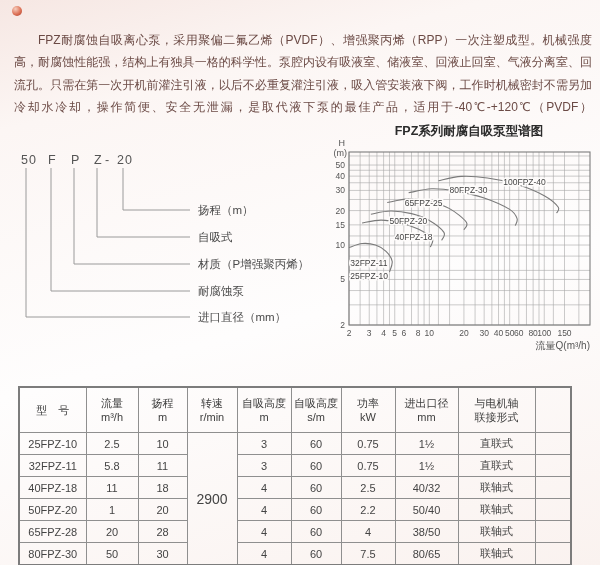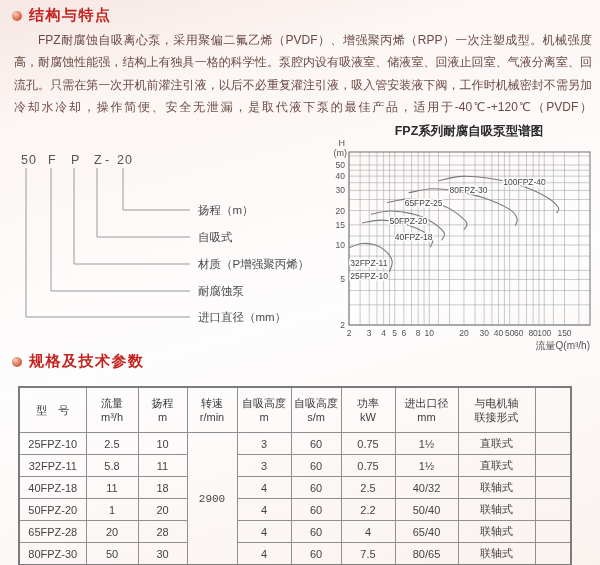--- a/index.html
+++ b/index.html
@@ -16,30 +16,29 @@
         text-align:justify;text-indent:2em;}
   svg text{font-family:"Liberation Sans",sans-serif;}
   #model-svg{position:absolute;left:8px;top:146px;}
   #chart-svg{position:absolute;left:328px;top:122px;}
   table{position:absolute;left:18px;top:386px;width:552px;
         border-collapse:collapse;table-layout:fixed;
         border:2px solid #7c7c7c;background:transparent;padding-left:8px;}
   th,td{border:1px solid #8f8f8f;text-align:center;vertical-align:middle;
         font-size:11px;color:#444;padding:0;height:21px;font-weight:400;}
   thead th{height:44px;white-space:pre-line;line-height:1.3;color:#3d3d3d;}
-  td.speed{font-size:11px;font-family:Liberation Mono, monospace;}
+  td.speed{font-size:14px;}
 </style>
 </head>
 <body>
 
 <div class="page">
 
   <div class="sec" style="top:6px">
     <span class="bullet"></span>
-    <h2>结构与特点</h2>
   </div>
   <p class="para">FPZ耐腐蚀自吸离心泵，采用聚偏二氟乙烯（PVDF）、增强聚丙烯（RPP）一次注塑成型。机械强度高，耐腐蚀性能强，结构上有独具一格的科学性。泵腔内设有吸液室、储液室、回液止回室、气液分离室、回流孔。只需在第一次开机前灌注引液，以后不必重复灌注引液，吸入管安装液下阀，工作时机械密封不需另加冷却水冷却，操作简便、安全无泄漏，是取代液下泵的最佳产品，适用于-40℃-+120℃（PVDF）和-40℃-80℃（RPP）的各种腐蚀性介质的输送。</p>
 
   <svg id="model-svg" width="315" height="192">
       <g>
         <polyline points="115,22 115,64 182,64" fill="none" stroke="#9a9a9a" stroke-width="1"></polyline>
         <polyline points="89,22 89,91 182,91" fill="none" stroke="#9a9a9a" stroke-width="1"></polyline>
         <polyline points="66,22 66,118 182,118" fill="none" stroke="#9a9a9a" stroke-width="1"></polyline>
         <polyline points="43,22 43,145 182,145" fill="none" stroke="#9a9a9a" stroke-width="1"></polyline>
         <polyline points="18,22 18,171 182,171" fill="none" stroke="#9a9a9a" stroke-width="1"></polyline>
@@ -144,24 +143,20 @@
       </g>
       <text x="175.2860037250958" y="63.05820871741028" font-size="8.5" fill="#444" stroke="#fdfbfa" stroke-width="3" paint-order="stroke">100FPZ-40</text>
       <text x="121.57168079181159" y="71.09342112895419" font-size="8.5" fill="#444" stroke="#fdfbfa" stroke-width="3" paint-order="stroke">80FPZ-30</text>
       <text x="76.66107298764993" y="83.98371895025426" font-size="8.5" fill="#444" stroke="#fdfbfa" stroke-width="3" paint-order="stroke">65FPZ-25</text>
       <text x="61.47669491695649" y="102.0449514013783" font-size="8.5" fill="#444" stroke="#fdfbfa" stroke-width="3" paint-order="stroke">50FPZ-20</text>
       <text x="66.73564983477075" y="118.21679644236015" font-size="8.5" fill="#444" stroke="#fdfbfa" stroke-width="3" paint-order="stroke">40FPZ-18</text>
       <text x="22.232504753844857" y="144.45907306802053" font-size="8.5" fill="#444" stroke="#fdfbfa" stroke-width="3" paint-order="stroke">32FPZ-11</text>
       <text x="22.232504753844857" y="156.6404176899017" font-size="8.5" fill="#444" stroke="#fdfbfa" stroke-width="3" paint-order="stroke">25FPZ-10</text>
     </svg>
 
-  <div class="sec" style="top:352px">
-    <span class="bullet"></span>
-    <h2>规格及技术参数</h2>
-  </div>
 
   <table id="spec-table">
     <colgroup>
       <col style="width:67px">
         <col style="width:52px">
         <col style="width:49px">
       <col style="width:50px">
         <col style="width:54px">
         <col style="width:50px">
       <col style="width:54px">
@@ -237,21 +232,21 @@
           <td>联轴式</td>
           <td></td>
         </tr>
         <tr>
           <td>65FPZ-28</td>
           <td>20</td>
           <td>28</td>
           <td>4</td>
           <td>60</td>
           <td>4</td>
-          <td>65/40</td>
+          <td>38/50</td>
           <td>联轴式</td>
           <td></td>
         </tr>
         <tr>
           <td>80FPZ-30</td>
           <td>50</td>
           <td>30</td>
           <td>4</td>
           <td>60</td>
           <td>7.5</td>

